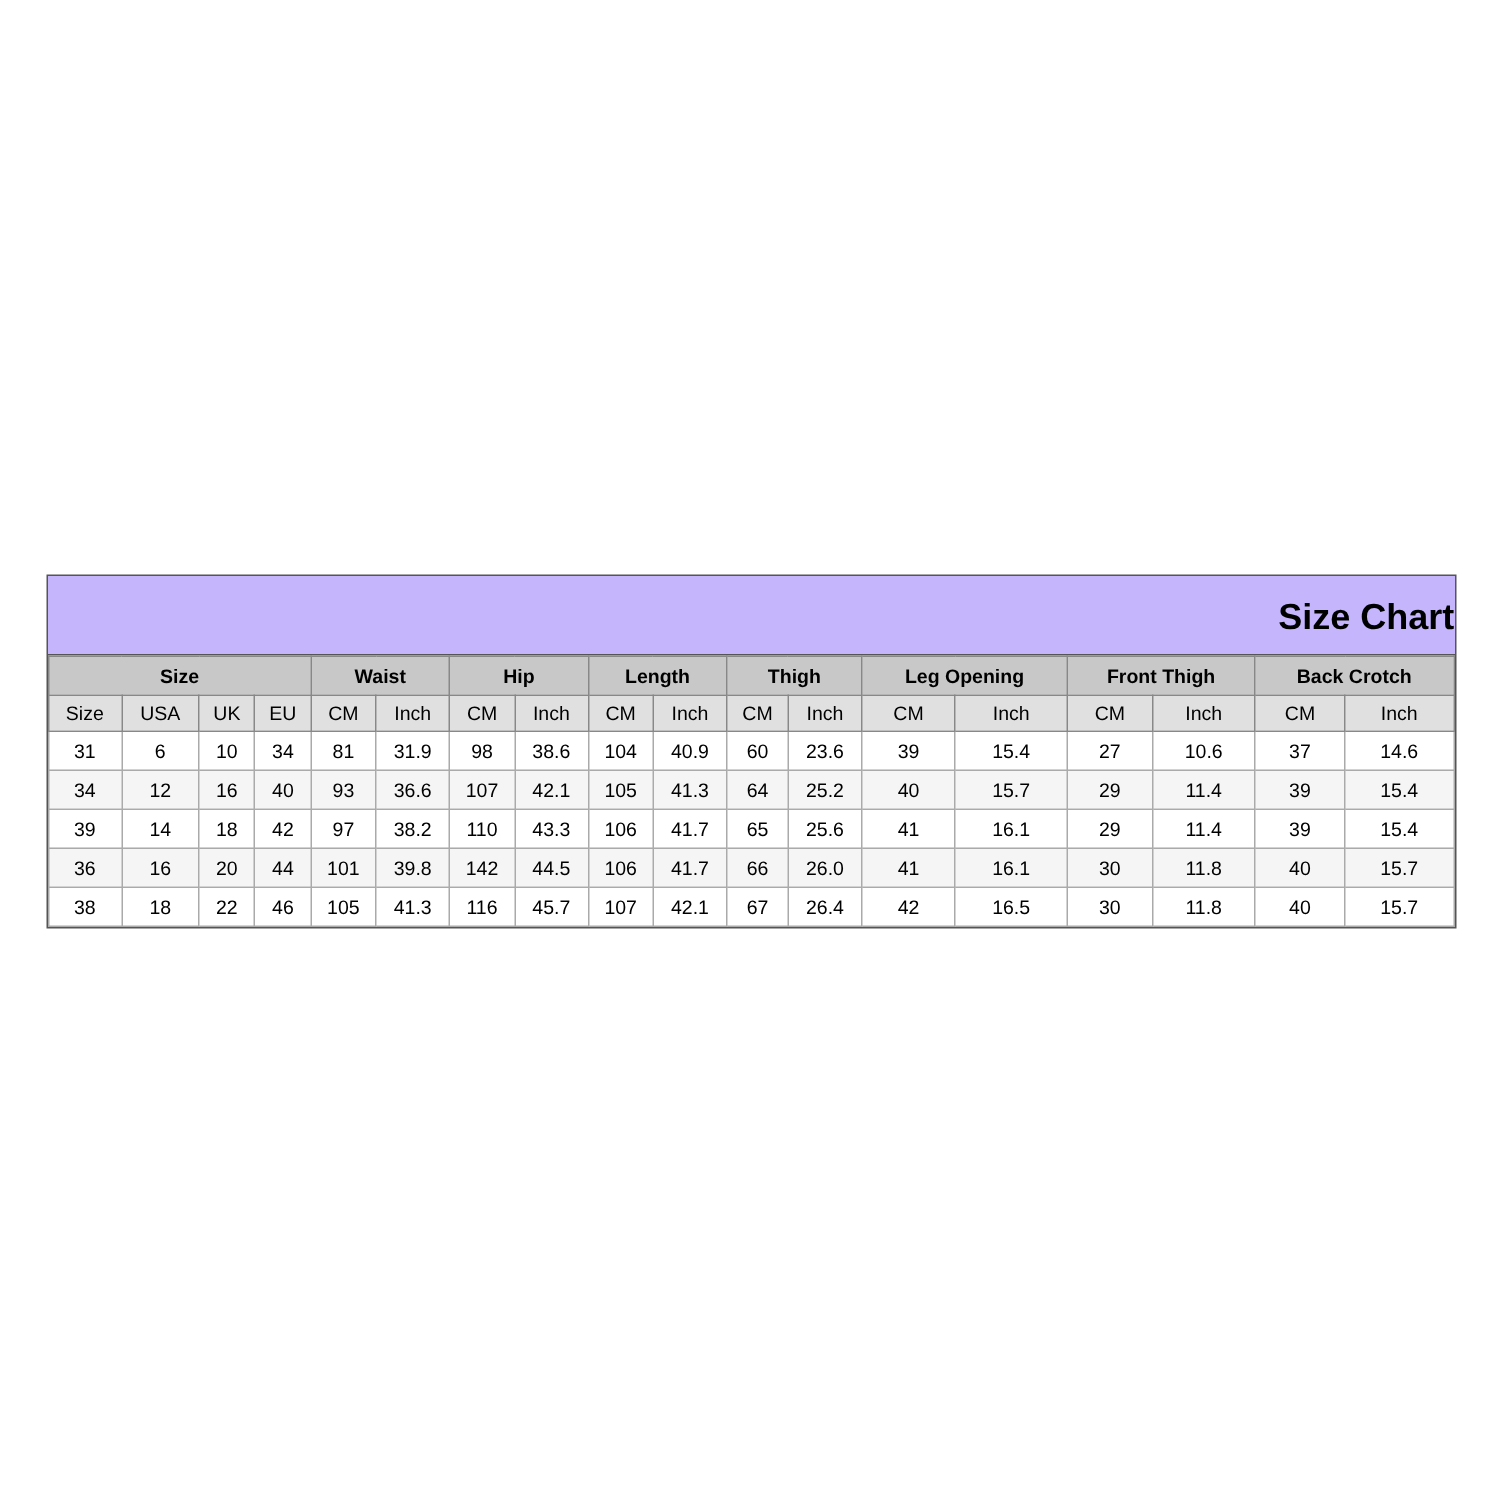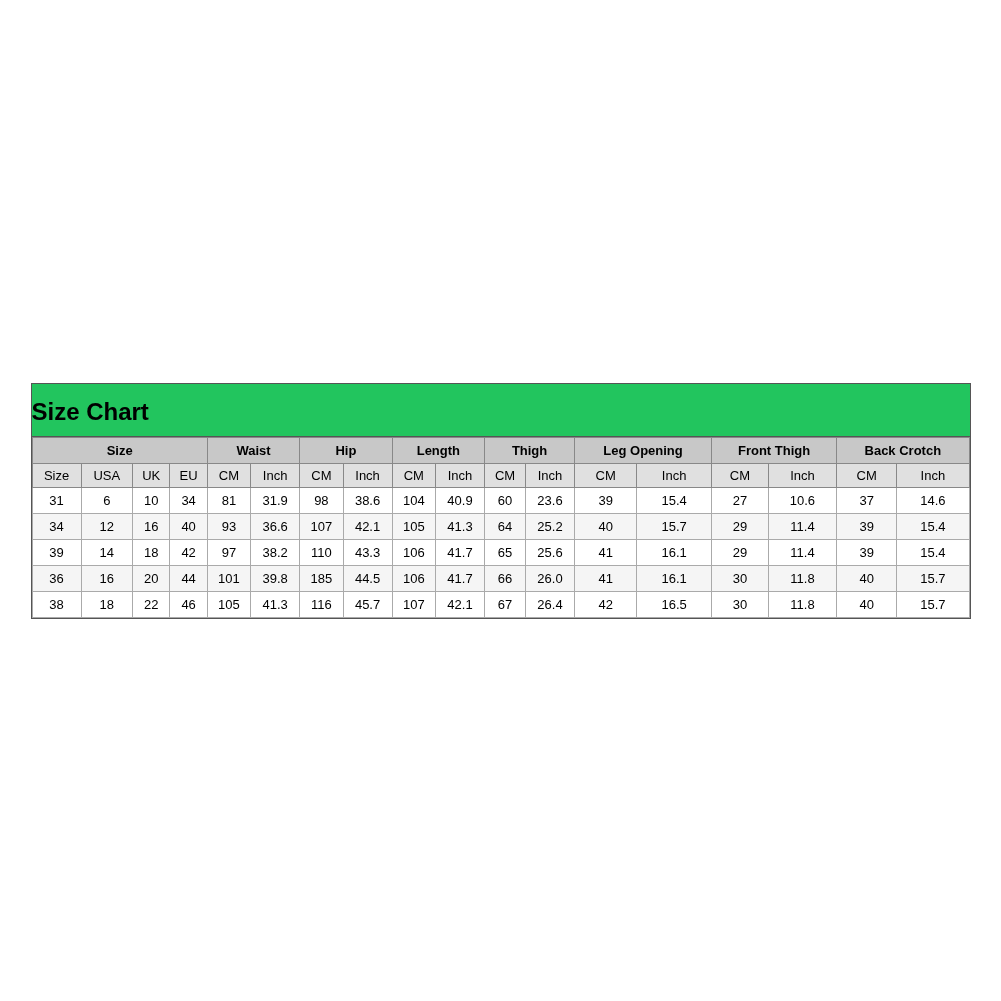--- a/index.html
+++ b/index.html
@@ -11,25 +11,25 @@
       align-items: center;
       justify-content: center;
       font-family: Arial, sans-serif;
     }
     .chart-container {
       border: 1.5px solid #555;
       width: 940px;
       background: #fff;
     }
     .chart-title {
-      text-align: left;
+      text-align: right;
       font-size: 24px;
       font-weight: bold;
       padding: 14px 0 10px 0;
-      background: #22c55e;
+      background: #c4b5fd;
       border-bottom: 1.5px solid #555;
     }
     table {
       width: 100%;
       border-collapse: collapse;
       font-size: 13px;
     }
     thead tr.group-row th {
       background: #c8c8c8;
       border: 1px solid #888;
@@ -156,21 +156,21 @@
           <td>39</td>
           <td>15.4</td>
         </tr>
         <tr>
           <td>36</td>
           <td>16</td>
           <td>20</td>
           <td>44</td>
           <td>101</td>
           <td>39.8</td>
-          <td>185</td>
+          <td>142</td>
           <td>44.5</td>
           <td>106</td>
           <td>41.7</td>
           <td>66</td>
           <td>26.0</td>
           <td>41</td>
           <td>16.1</td>
           <td>30</td>
           <td>11.8</td>
           <td>40</td>

